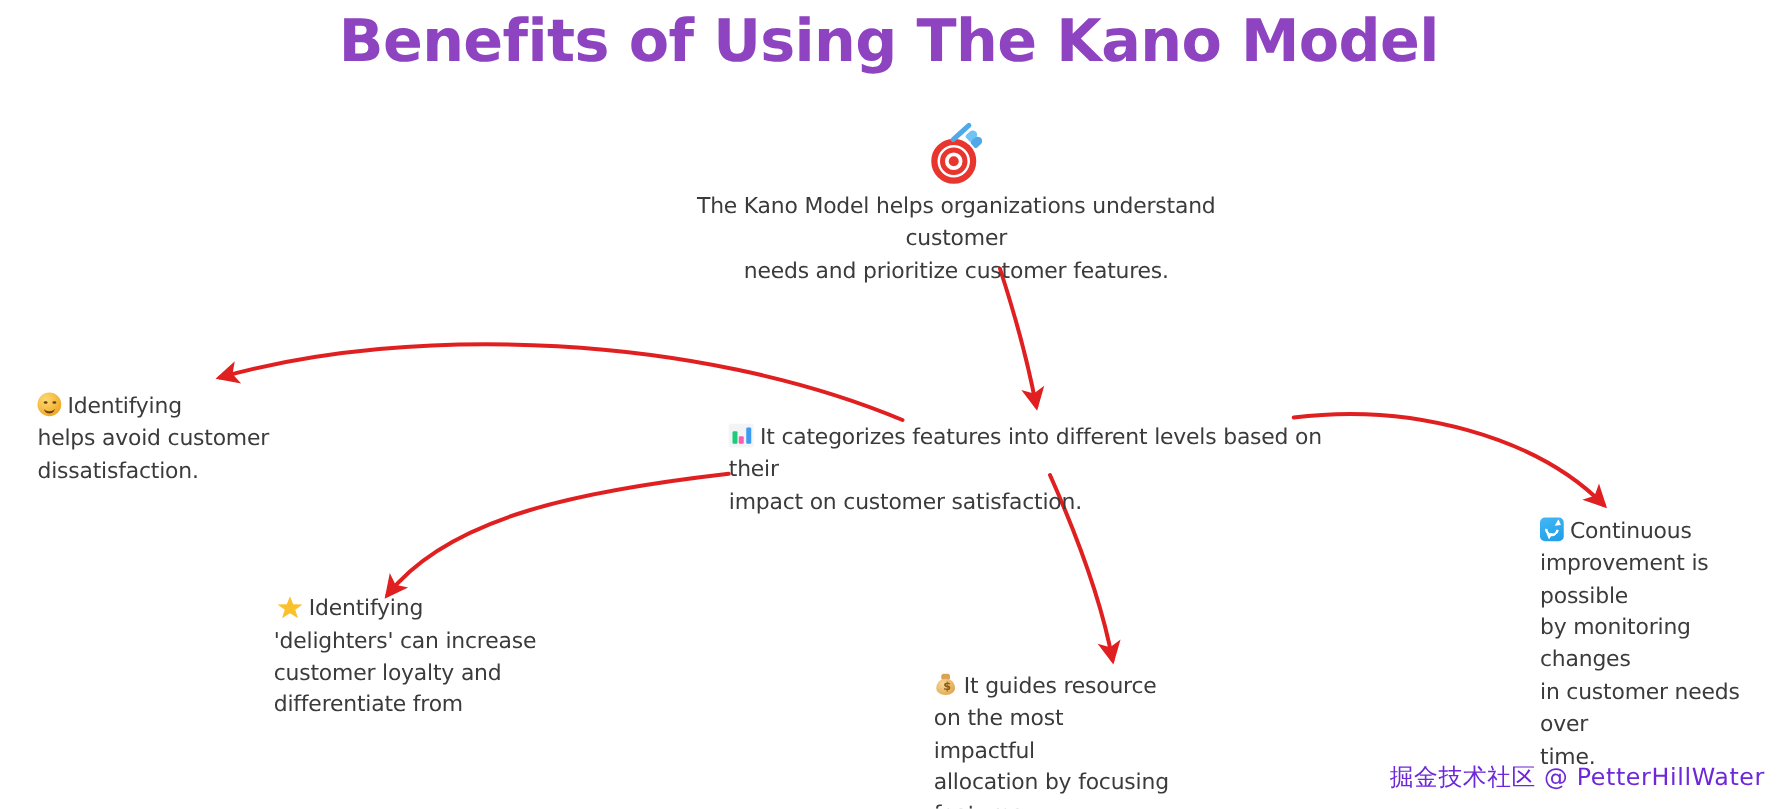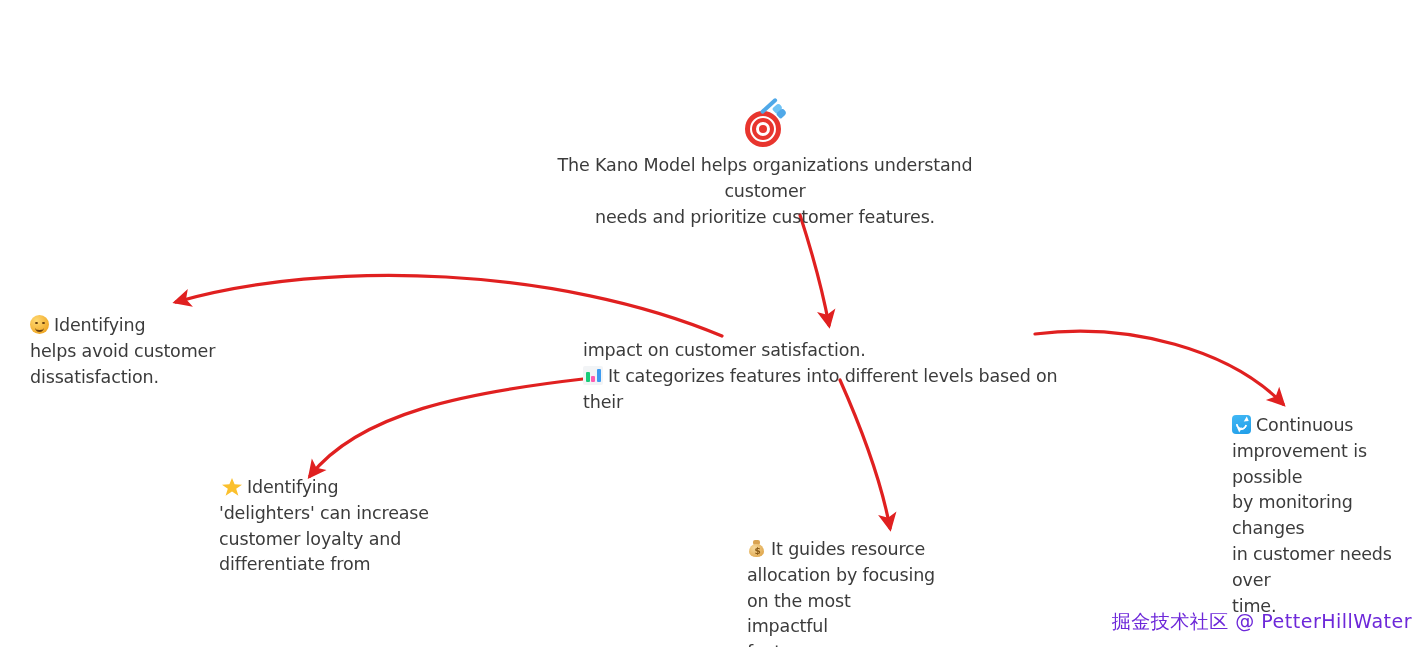--- a/index.html
+++ b/index.html
@@ -203,20 +203,21 @@
     letter-spacing: 0.5px;
     white-space: nowrap;
     text-shadow: 0 1px 0 #ffffff;
   }
 </style>
 </head>
 <body>
 
 <div id="canvas">
 
+  <div class="title">Benefits of Using The Kano Model</div>
 
   <svg id="arrows" viewBox="0 0 1422 647" xmlns="http://www.w3.org/2000/svg">
     <defs>
       <marker id="ah" viewBox="0 0 12 12" refX="9" refY="6" markerWidth="7" markerHeight="7" orient="auto-start-reverse">
         <path d="M1,1 L11,6 L1,11 L3.4,6 Z" fill="#e02020"></path>
       </marker>
     </defs>
 
     <path d="M800,215 C812,252 822,288 829,325" fill="none" stroke="#e02020" stroke-width="3.2" stroke-linecap="round" marker-end="url(#ah)"></path>
 
@@ -246,47 +247,47 @@
     <div>
       <span class="emoji emoji-smile">
         <span class="eye e1"></span><span class="eye e2"></span><span class="mouth"></span>
       </span><span>Identifying</span>
     </div>
     <div>helps avoid customer</div>
     <div>dissatisfaction.</div>
   </div>
 
   <div class="node" style="left:583px; top:338px; width:490px;">
-    <div>impact on customer satisfaction.</div>
     <div>
       <span class="emoji emoji-barchart">
         <span class="bar b1"></span><span class="bar b2"></span><span class="bar b3"></span>
       </span><span>It categorizes features into different levels based on their</span>
     </div>
+    <div>impact on customer satisfaction.</div>
   </div>
 
   <div class="node" style="left:219px; top:475px; width:210px;">
     <div style="padding-left:3px;">
       <span class="emoji emoji-star">
         <span class="shape"></span>
       </span><span>Identifying</span>
     </div>
     <div>'delighters' can increase</div>
     <div>customer loyalty and</div>
     <div>differentiate from</div>
   </div>
 
   <div class="node" style="left:747px; top:537px; width:190px;">
     <div>
       <span class="emoji emoji-money">
         <span class="neck"></span><span class="bag"></span><span class="sym">$</span>
       </span><span>It guides resource</span>
     </div>
+    <div>on the most impactful</div>
     <div>allocation by focusing</div>
-    <div>on the most impactful</div>
     <div>features.</div>
   </div>
 
   <div class="node" style="left:1232px; top:413px; width:195px;">
     <div>
       <span class="emoji emoji-refresh">
         <span class="ring"></span><span class="tick t1"></span><span class="tick t2"></span>
       </span><span>Continuous</span>
     </div>
     <div>improvement is possible</div>

